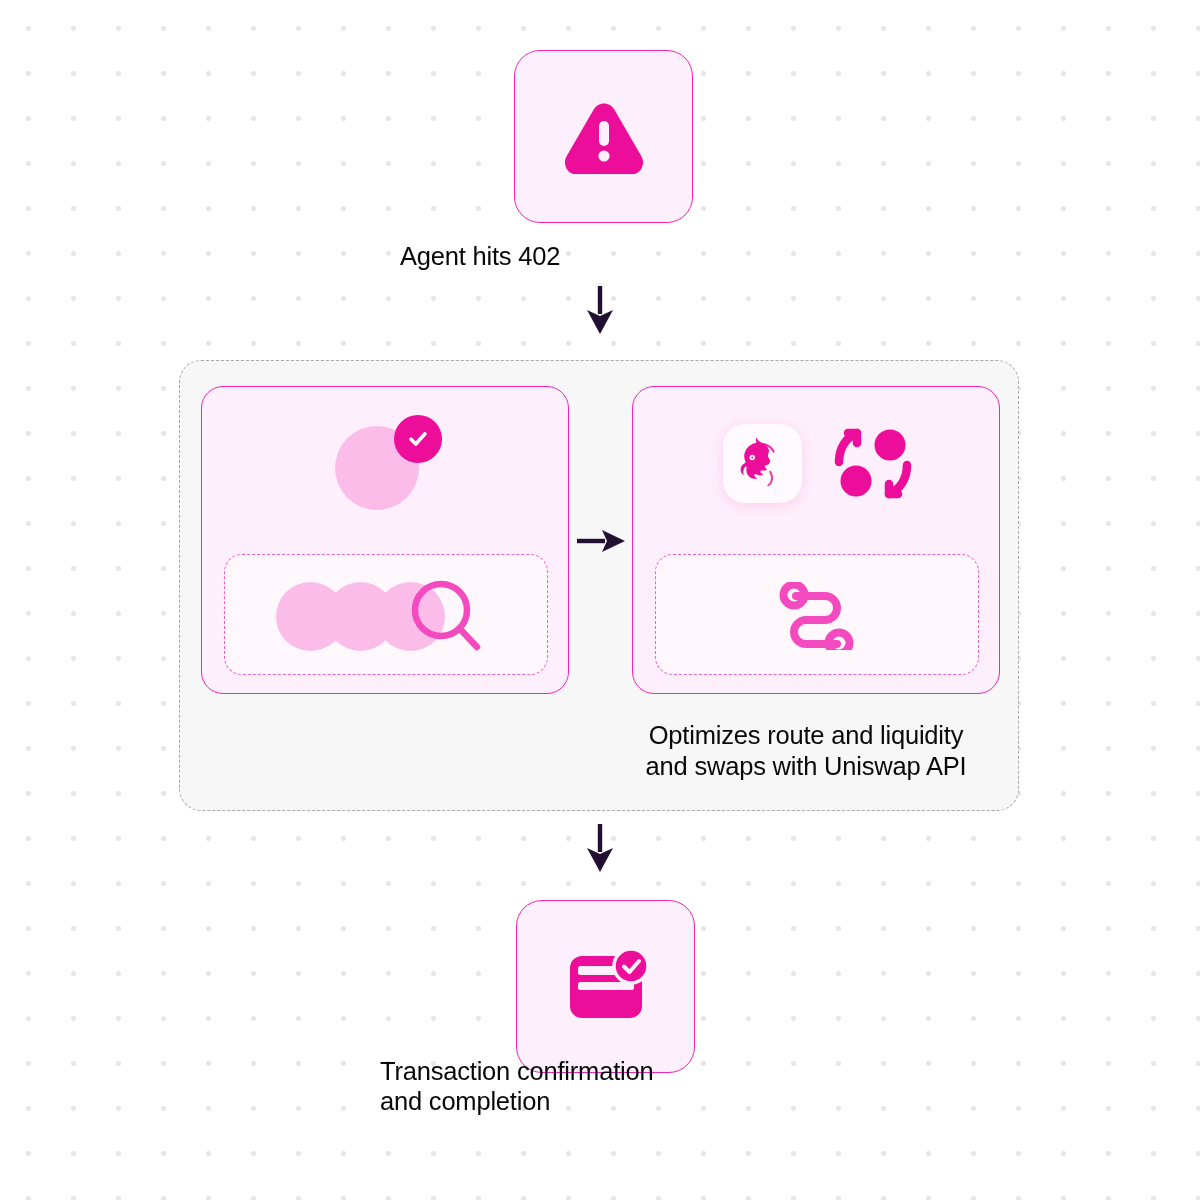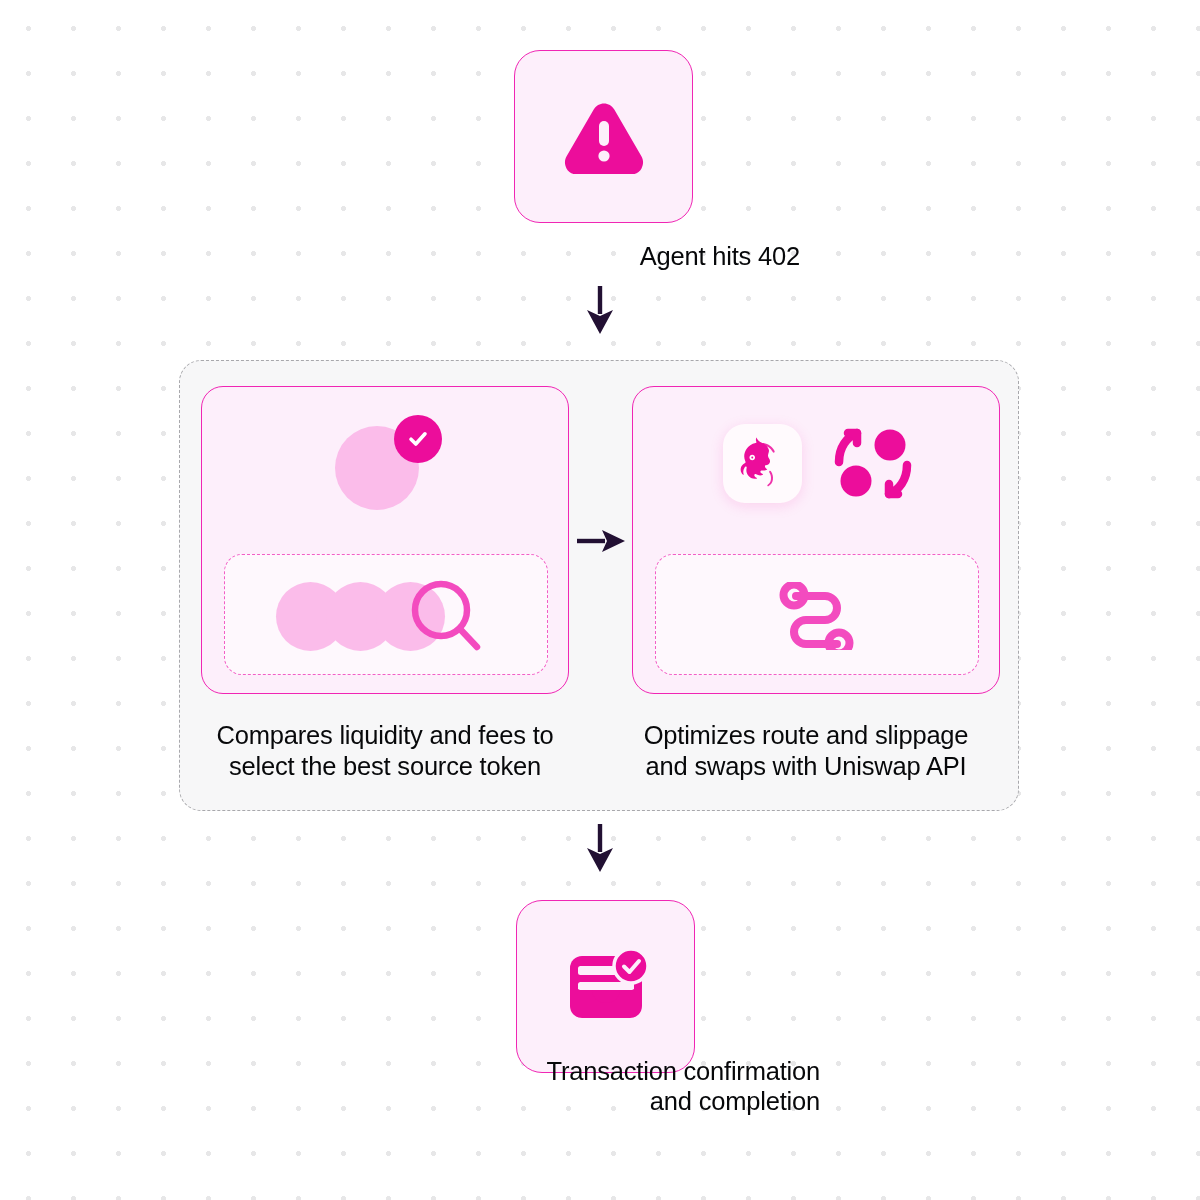--- a/index.html
+++ b/index.html
@@ -30,21 +30,21 @@
     border: 1.6px solid #f026b4;
     border-radius: 26px;
     display: flex;
     align-items: center;
     justify-content: center;
     box-sizing: border-box;
   }
 
   .node-label {
     position: absolute;
-    text-align: right;
+    text-align: left;
     color: #07080a;
     font-size: 25.5px;
     line-height: 30px;
     letter-spacing: -0.2px;
     white-space: pre-line;
   }
 
   
   #warn-tile { left: 514px; top: 50px; width: 179px; height: 173px; }
   #warn-label { left: 400px; top: 241px; width: 400px; }
@@ -189,22 +189,20 @@
       </span>
       <span class="art" style="left:182px; top:22px;">
         <svg width="78" height="80" viewBox="0 0 78 80">
           <circle cx="34" cy="33" r="26" stroke="#f34bbf" stroke-width="6.5" fill="none"></circle>
           <path d="M53 52 L70 70" stroke="#f34bbf" stroke-width="6.5" stroke-linecap="round" fill="none"></path>
         </svg>
       </span>
     </div>
   </div>
 
-  <div class="step-caption" id="step-caption-1">Compares liquidity and fees to
-select the best source token</div>
 
   <span class="arrow" id="arrow-right-1">
     <svg width="52" height="34" viewBox="0 0 52 34">
       <path d="M2 17 H30" stroke="#221033" stroke-width="4.4" fill="none"></path>
       <path d="M50 17 L27 6 L32 17 L27 28 Z" fill="#221033"></path>
     </svg>
   </span>
 
   <div class="step-card" id="step-card-2">
 
@@ -233,21 +231,21 @@
       <span class="art" style="left:123px; top:27px;">
         <svg width="78" height="68" viewBox="0 0 78 68">
           <path d="M17 14 H46 A12 12 0 0 1 46 38 H27 A12 12 0 0 0 27 62 H58" stroke="#f34bbf" stroke-width="8" fill="none" stroke-linecap="round" stroke-linejoin="round"></path>
           <circle cx="15" cy="13" r="10.5" fill="none" stroke="#f34bbf" stroke-width="8"></circle>
           <circle cx="60" cy="61" r="10.5" fill="none" stroke="#f34bbf" stroke-width="8"></circle>
         </svg>
       </span>
     </div>
   </div>
 
-  <div class="step-caption" id="step-caption-2">Optimizes route and slippage
+  <div class="step-caption" id="step-caption-2">Optimizes route and liquidity
 and swaps with Uniswap API</div>
 
   <span class="arrow" id="arrow-down-2">
     <svg width="44" height="54" viewBox="0 0 44 54">
       <path d="M22 2 V30" stroke="#221033" stroke-width="4.4" stroke-linecap="butt" fill="none"></path>
       <path d="M22 50 L9 26 L22 32 L35 26 Z" fill="#221033"></path>
     </svg>
   </span>
 
   <div class="tile" id="wallet-tile">

